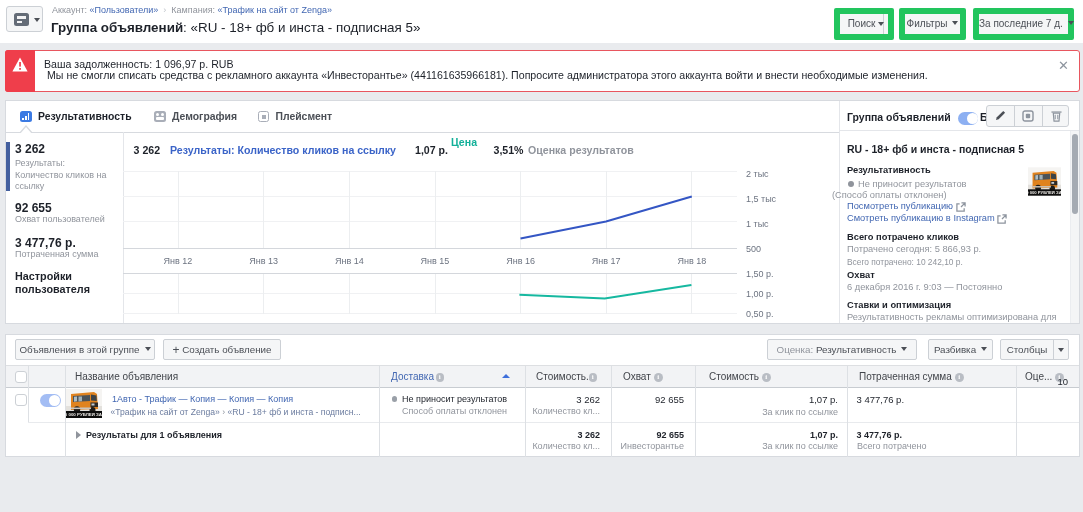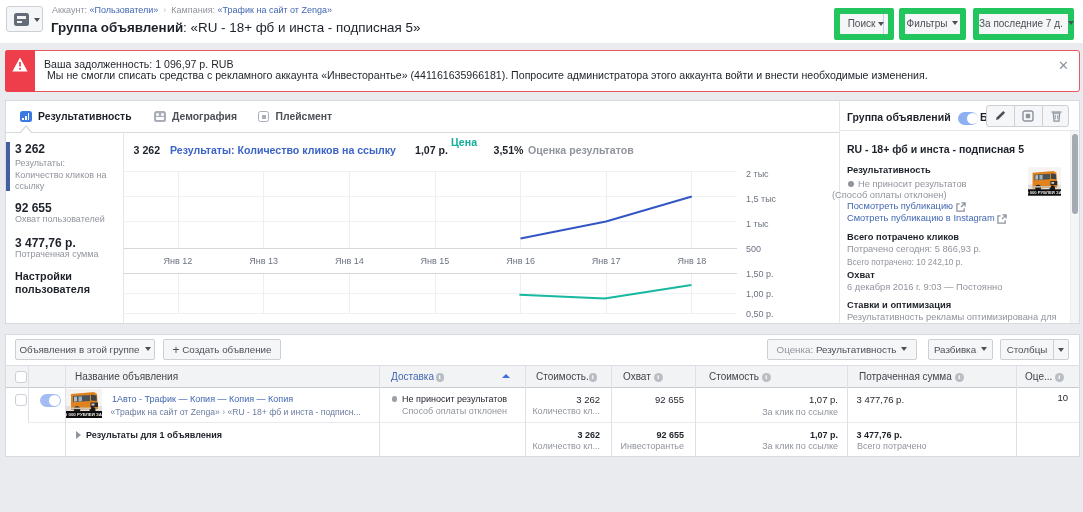--- a/index.html
+++ b/index.html
@@ -283,21 +283,21 @@
 <div class="abs" style="left:110.5px;top:406.5px;font-size:8.6px;color:#6b7c9f">«Трафик на сайт от Zenga» <span style="color:#8d949e">›</span> «RU - 18+ фб и инста - подписн...</div>
 <div class="abs" style="left:391.5px;top:396px;width:5.5px;height:5.5px;border-radius:3px;background:#9aa0a8"></div>
 <div class="abs" style="left:402px;top:394px;font-size:9px">Не приносит результатов</div>
 <div class="abs gray" style="left:402px;top:405.5px;font-size:9px">Способ оплаты отклонен</div>
 <div class="abs" style="left:525px;top:394px;width:75px;text-align:right;font-size:9.5px">3 262</div>
 <div class="abs gray" style="left:525px;top:406px;width:75px;text-align:right;font-size:9px">Количество кл...</div>
 <div class="abs" style="left:611px;top:394px;width:73px;text-align:right;font-size:9.5px">92 655</div>
 <div class="abs" style="left:695px;top:394px;width:143px;text-align:right;font-size:9.5px">1,07 р.</div>
 <div class="abs gray" style="left:695px;top:406.5px;width:143px;text-align:right;font-size:9px">За клик по ссылке</div>
 <div class="abs" style="left:856.5px;top:394px;font-size:9.5px">3 477,76 р.</div>
-<div class="abs" style="left:1016px;top:392px;width:52px;text-align:right;font-size:9.5px">10</div>
+<div class="abs" style="left:1016px;top:376px;width:52px;text-align:right;font-size:9.5px">10</div>
 
 <div class="abs" style="left:75.5px;top:431px;width:0;height:0;border-top:4.5px solid transparent;border-bottom:4.5px solid transparent;border-left:5.5px solid #90949c"></div>
 <div class="abs bold" style="left:86px;top:430px;font-size:9px">Результаты для 1 объявления</div>
 <div class="abs bold" style="left:525px;top:430px;width:75px;text-align:right;font-size:9px">3 262</div>
 <div class="abs gray" style="left:525px;top:441px;width:75px;text-align:right;font-size:9px">Количество кл...</div>
 <div class="abs bold" style="left:611px;top:430px;width:73px;text-align:right;font-size:9px">92 655</div>
 <div class="abs gray" style="left:611px;top:441px;width:73px;text-align:right;font-size:9px">Инвесторантье</div>
 <div class="abs bold" style="left:695px;top:430px;width:143px;text-align:right;font-size:9px">1,07 р.</div>
 <div class="abs gray" style="left:695px;top:441px;width:143px;text-align:right;font-size:9px">За клик по ссылке</div>
 <div class="abs bold" style="left:856.5px;top:430px;font-size:9px">3 477,76 р.</div>

